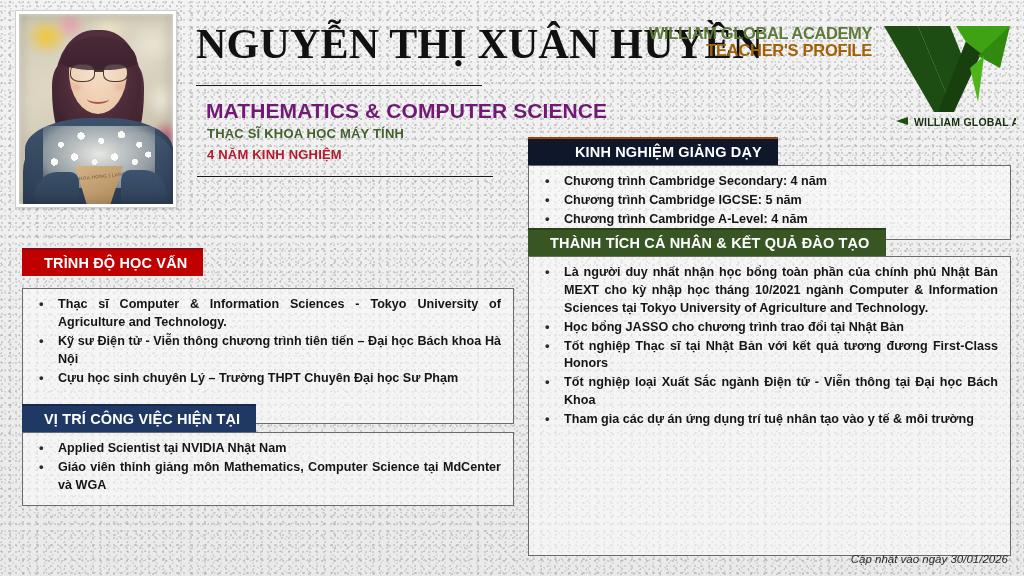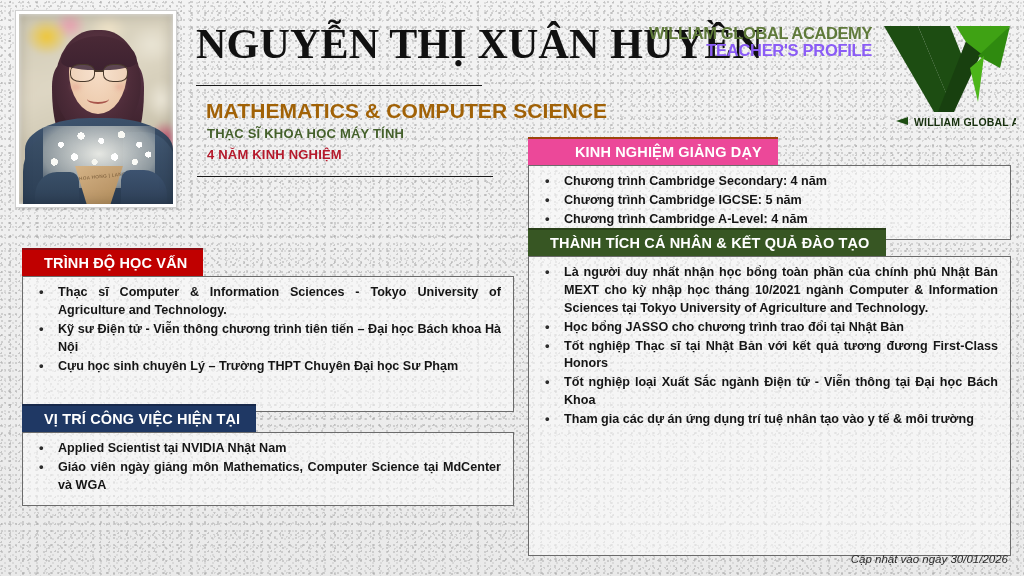--- a/index.html
+++ b/index.html
@@ -140,41 +140,41 @@
   
   #name-title {
     left: 196px; top: 22px; width: 480px;
     font-family: "Liberation Serif", serif;
     font-weight: bold; font-size: 42px; line-height: 1.05;
     color: #111111; letter-spacing: .2px; white-space: nowrap;
   }
   #rule-1 { left: 196px; top: 85px; width: 286px; height: 0; border-top: 1.6px solid #1a1a1a; }
   #subject {
     left: 206px; top: 99px; width: 470px;
-    font-size: 21px; font-weight: bold; color: #a16207; letter-spacing: .1px; white-space: nowrap;
+    font-size: 21px; font-weight: bold; color: #701a75; letter-spacing: .1px; white-space: nowrap;
   }
   #degree {
     left: 207px; top: 126px;
     font-size: 13px; font-weight: bold; color: #44602b; letter-spacing: .2px; white-space: nowrap;
   }
   #experience {
     left: 207px; top: 147px;
     font-size: 13px; font-weight: bold; color: #b5192b; letter-spacing: .2px; white-space: nowrap;
   }
   #rule-2 { left: 197px; top: 176px; width: 296px; height: 0; border-top: 1.6px solid #1a1a1a; }
 
   
   #brand-line1 {
     right: 152px; top: 24px; text-align: right;
     font-size: 16.5px; font-weight: bold; color: #5f7a3a;
     letter-spacing: -.4px; white-space: nowrap;
   }
   #brand-line2 {
     right: 152px; top: 41px; text-align: right;
-    font-size: 16.5px; font-weight: bold; color: #8b5cf6;
+    font-size: 16.5px; font-weight: bold; color: #a16207;
     letter-spacing: -.3px; white-space: nowrap;
   }
   #logo-mark { right: 8px; top: 16px; width: 138px; height: 118px; }
 
   
   .card { position: absolute; z-index: 2; }
   .card-head {
     display: inline-block;
     padding: 5px 16px 5px 22px;
     color: #ffffff; font-weight: bold; font-size: 14.5px;
@@ -195,28 +195,28 @@
     font-size: 12.6px; font-weight: bold; line-height: 1.42;
     color: #151515; text-align: justify;
   }
   ul.bullets > li::before {
     content: "•"; position: absolute; left: 6px; top: -1px;
     font-size: 13px; color: #2c2c2c;
   }
 
   #card-education { left: 22px; top: 212px; width: 492px; }
   #card-education .card-head { background: #c00000; border-top: 2px solid #8c0b12; margin-top: 36px; }
-  #card-education .card-body { width: 492px; min-height: 136px; }
+  #card-education .card-body { width: 492px; min-height: 136px; margin-top: 12px; }
 
   #card-position { left: 22px; top: 404px; width: 434px; }
   #card-position .card-head { background: #1f3864; border-top: 2px solid #17284a; }
   #card-position .card-body { width: 492px; min-height: 64px; }
 
   #card-teaching { left: 528px; top: 137px; width: 483px; }
-  #card-teaching .card-head { background: #ec4899; border-top: 2px solid #9c450c; padding-left: 47px; }
+  #card-teaching .card-head { background: #0f172a; border-top: 2px solid #9c450c; padding-left: 47px; }
   #card-teaching .card-body { width: 483px; min-height: 70px; }
 
   #card-achievements { left: 528px; top: 228px; width: 388px; }
   #card-achievements .card-head { background: #375623; border-top: 2px solid #2a411a; }
   #card-achievements .card-body { width: 483px; min-height: 300px; }
 
   #footer-note {
     right: 16px; top: 553px;
     font-size: 11.5px; font-style: italic; font-weight: normal;
     color: #2a2a2a; white-space: nowrap;
@@ -289,21 +289,21 @@
       <li>Cựu học sinh chuyên Lý – Trường THPT Chuyên Đại học Sư Phạm</li>
     </ul>
   </div>
 </div>
 
 <div id="card-position" class="card">
   <div class="card-head">VỊ TRÍ CÔNG VIỆC HIỆN TẠI</div>
   <div class="card-body">
     <ul class="bullets">
       <li>Applied Scientist tại NVIDIA Nhật Nam</li>
-      <li>Giáo viên ngày giảng môn Mathematics, Computer Science tại MdCenter và WGA</li>
+      <li>Giáo viên thỉnh giảng môn Mathematics, Computer Science tại MdCenter và WGA</li>
     </ul>
   </div>
 </div>
 
 <div id="card-teaching" class="card">
   <div class="card-head">KINH NGHIỆM GIẢNG DẠY</div>
   <div class="card-body">
     <ul class="bullets">
       <li>Chương trình Cambridge Secondary: 4 năm</li>
       <li>Chương trình Cambridge IGCSE: 5 năm</li>

